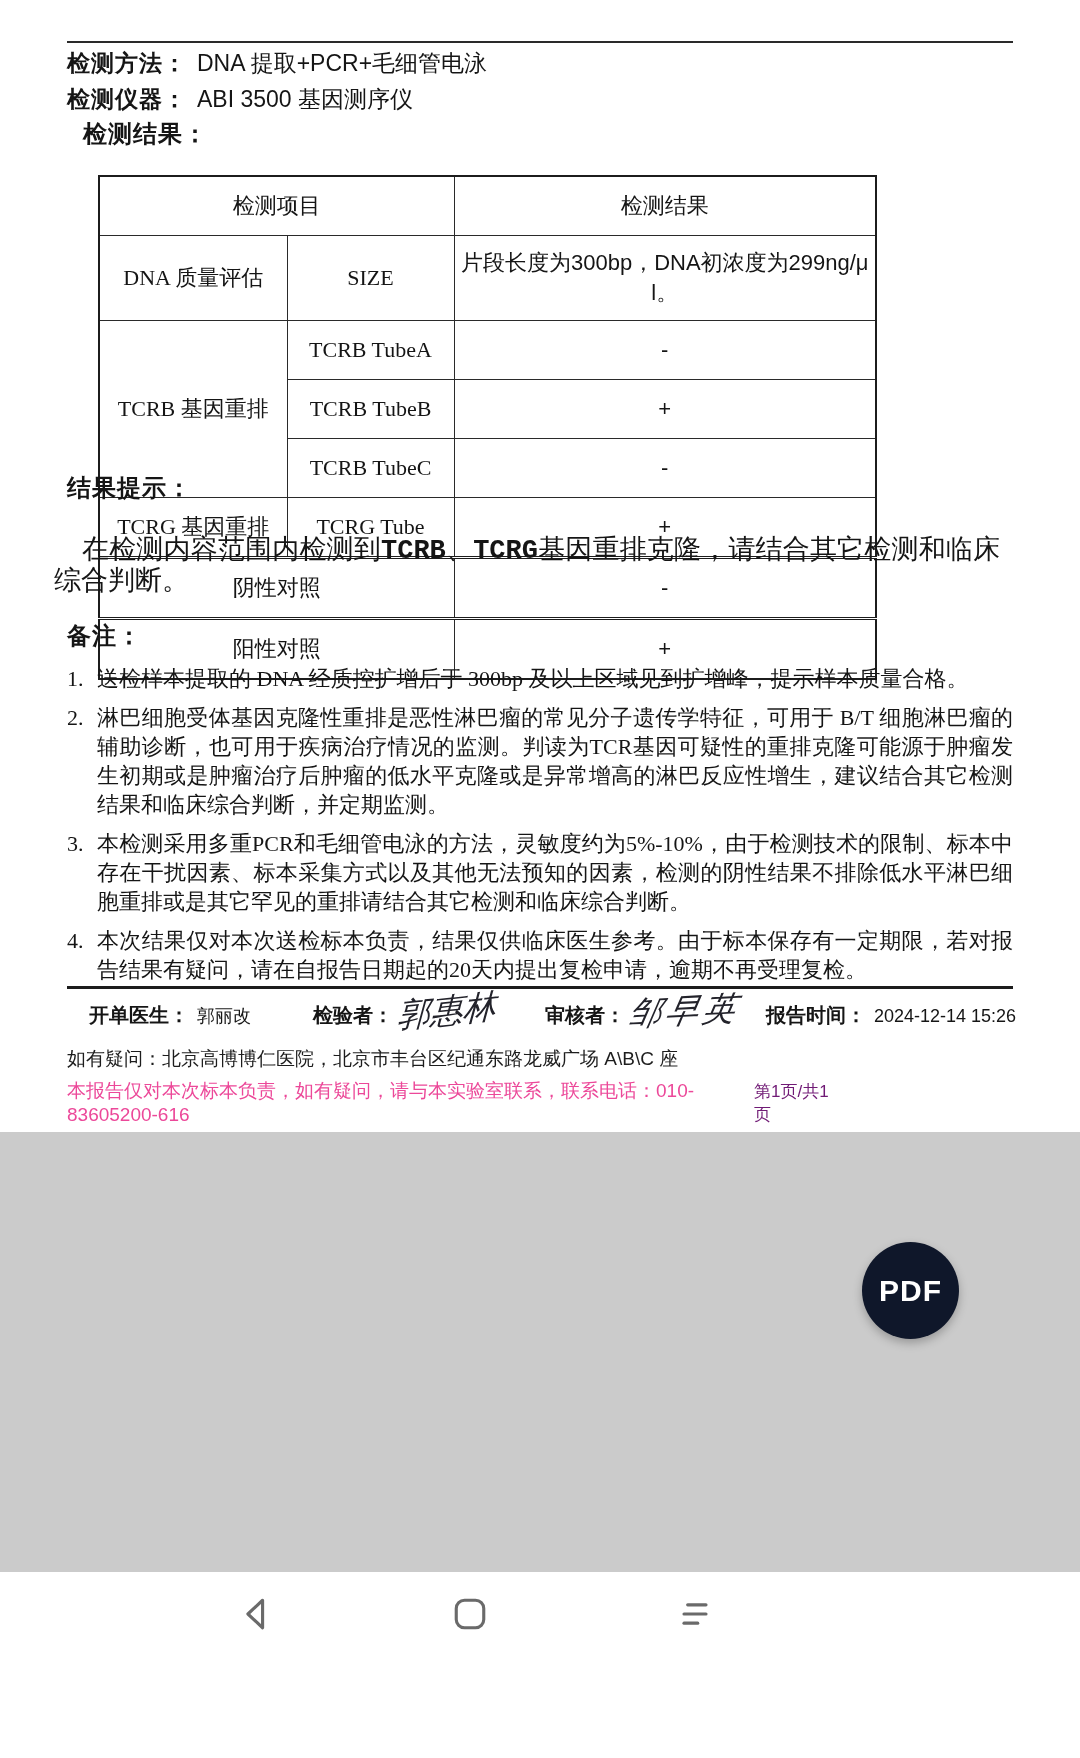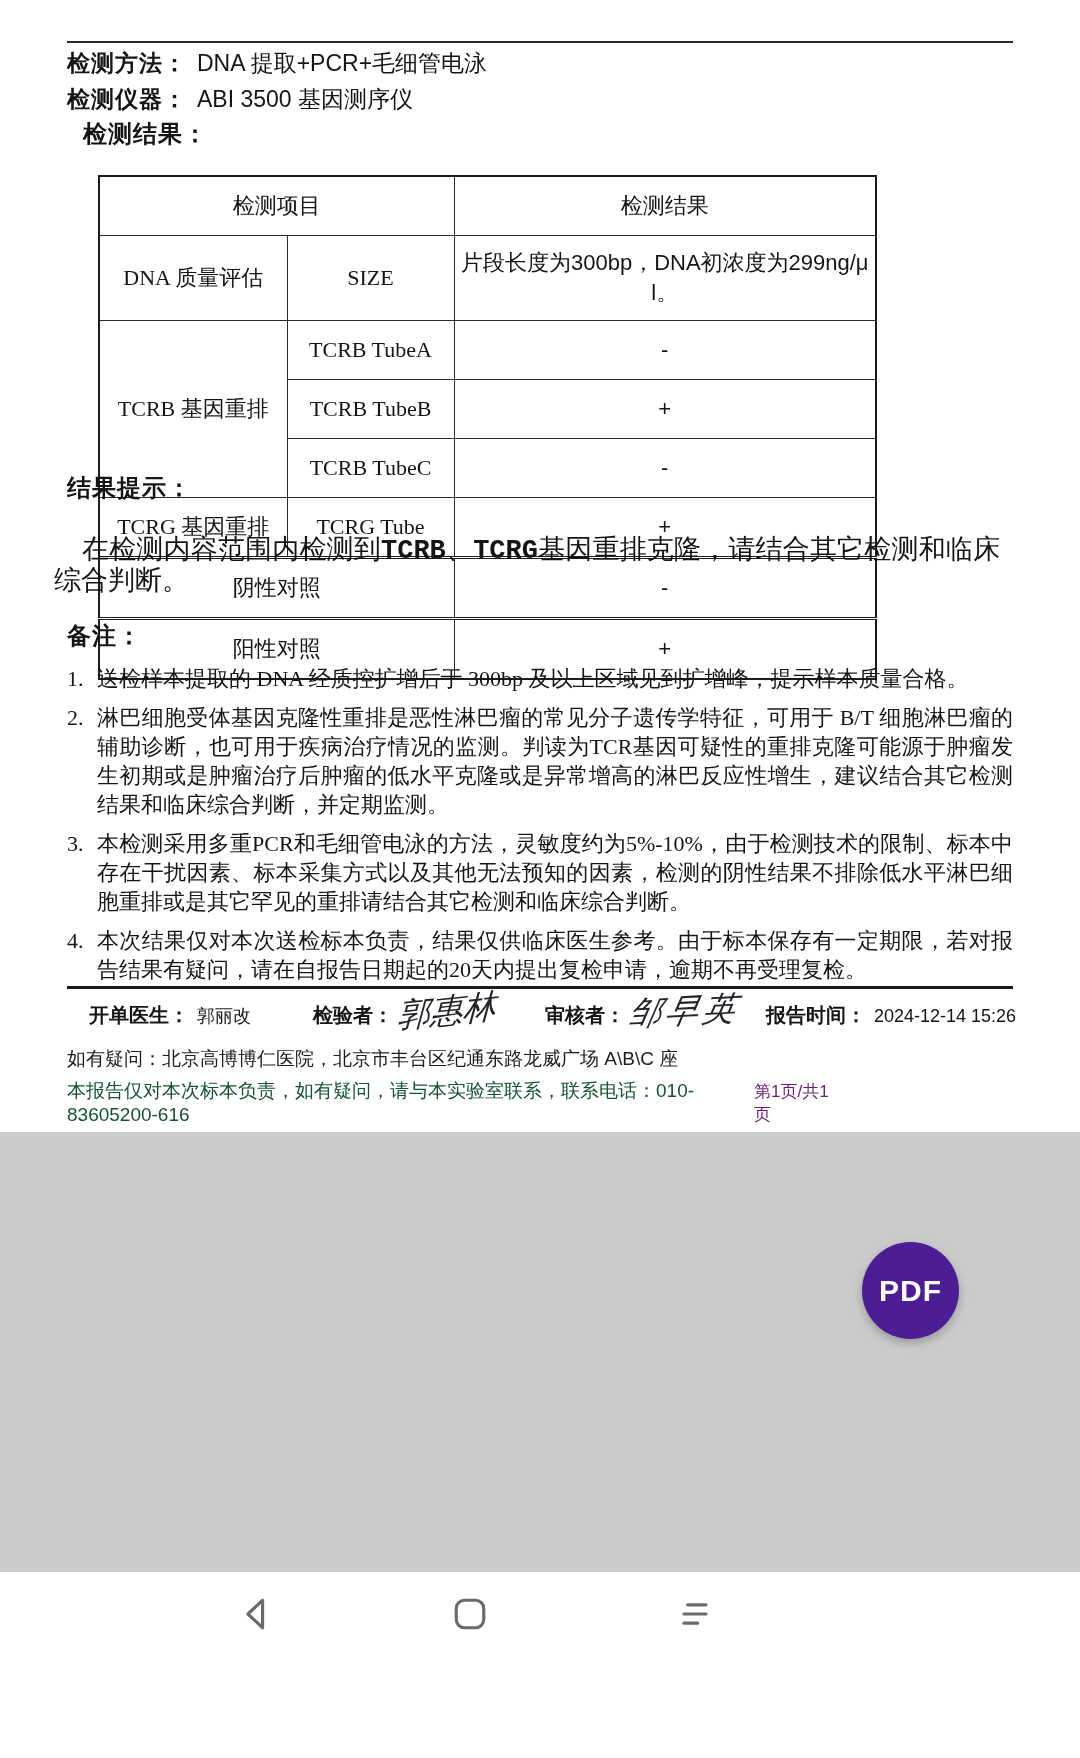--- a/index.html
+++ b/index.html
@@ -52,21 +52,21 @@
   .fvalue{font-size:18px;margin-left:8px;}
   .signature{
     display:inline-block;font-family:"DejaVu Serif","Liberation Serif",serif;
     font-style:italic;font-weight:500;font-size:33px;color:#23232b;
     transform:rotate(-6deg) skewX(-8deg);margin-left:4px;margin-top:-10px;line-height:30px;
   }
   .sig2{transform:rotate(-3deg) skewX(-14deg);letter-spacing:4px;}
 
   .hospital-line{left:67px;top:1046px;font-size:19px;color:#1d1d1d;}
   .disclaimer-row{left:67px;top:1078px;width:946px;display:flex;align-items:baseline;}
-  .disclaimer{font-size:19px;color:#14532d;}
+  .disclaimer{font-size:19px;color:#ec4899;}
   .pagenum{margin-left:auto;margin-right:175px;font-size:17px;color:#701a75;}
 
   .viewer-bg{position:absolute;left:0;top:1132px;width:1080px;height:440px;}
   .pdf-fab{
     position:absolute;left:862px;top:1242px;width:97px;height:97px;border-radius:50%;
     color:#fff;display:flex;align-items:center;justify-content:center;
     font-size:30px;font-weight:bold;letter-spacing:1px;
     box-shadow:0 4px 10px rgba(0,0,0,0.25);cursor:pointer;
   }
   .navbar{position:absolute;left:0;top:1572px;width:1080px;height:186px;background:#ffffff;}
@@ -179,21 +179,21 @@
 
   <div class="abs hospital-line">如有疑问：北京高博博仁医院，北京市丰台区纪通东路龙威广场 A\B\C 座</div>
   <div class="abs disclaimer-row">
     <span class="disclaimer">本报告仅对本次标本负责，如有疑问，请与本实验室联系，联系电话：010-83605200-616</span>
     <span class="pagenum">第1页/共1页</span>
   </div>
 </div>
 
 <div class="viewer-bg" style="background: rgb(203, 203, 203);"></div>
 
-<div class="pdf-fab" style="background: #4c1d95;">
+<div class="pdf-fab" style="background: #0f172a;">
   <span>PDF</span>
 </div>
 
 <div class="navbar">
   <div class="nav-btn" style="left:236px;">
     <span>
       <svg viewBox="0 0 24 24">
           <path d="M14.5 4.5 L6.5 12 L14.5 19.5 Z" fill="none" stroke="#6a6a6a" stroke-width="1.7" stroke-linejoin="round"></path>
         </svg>
     </span>

